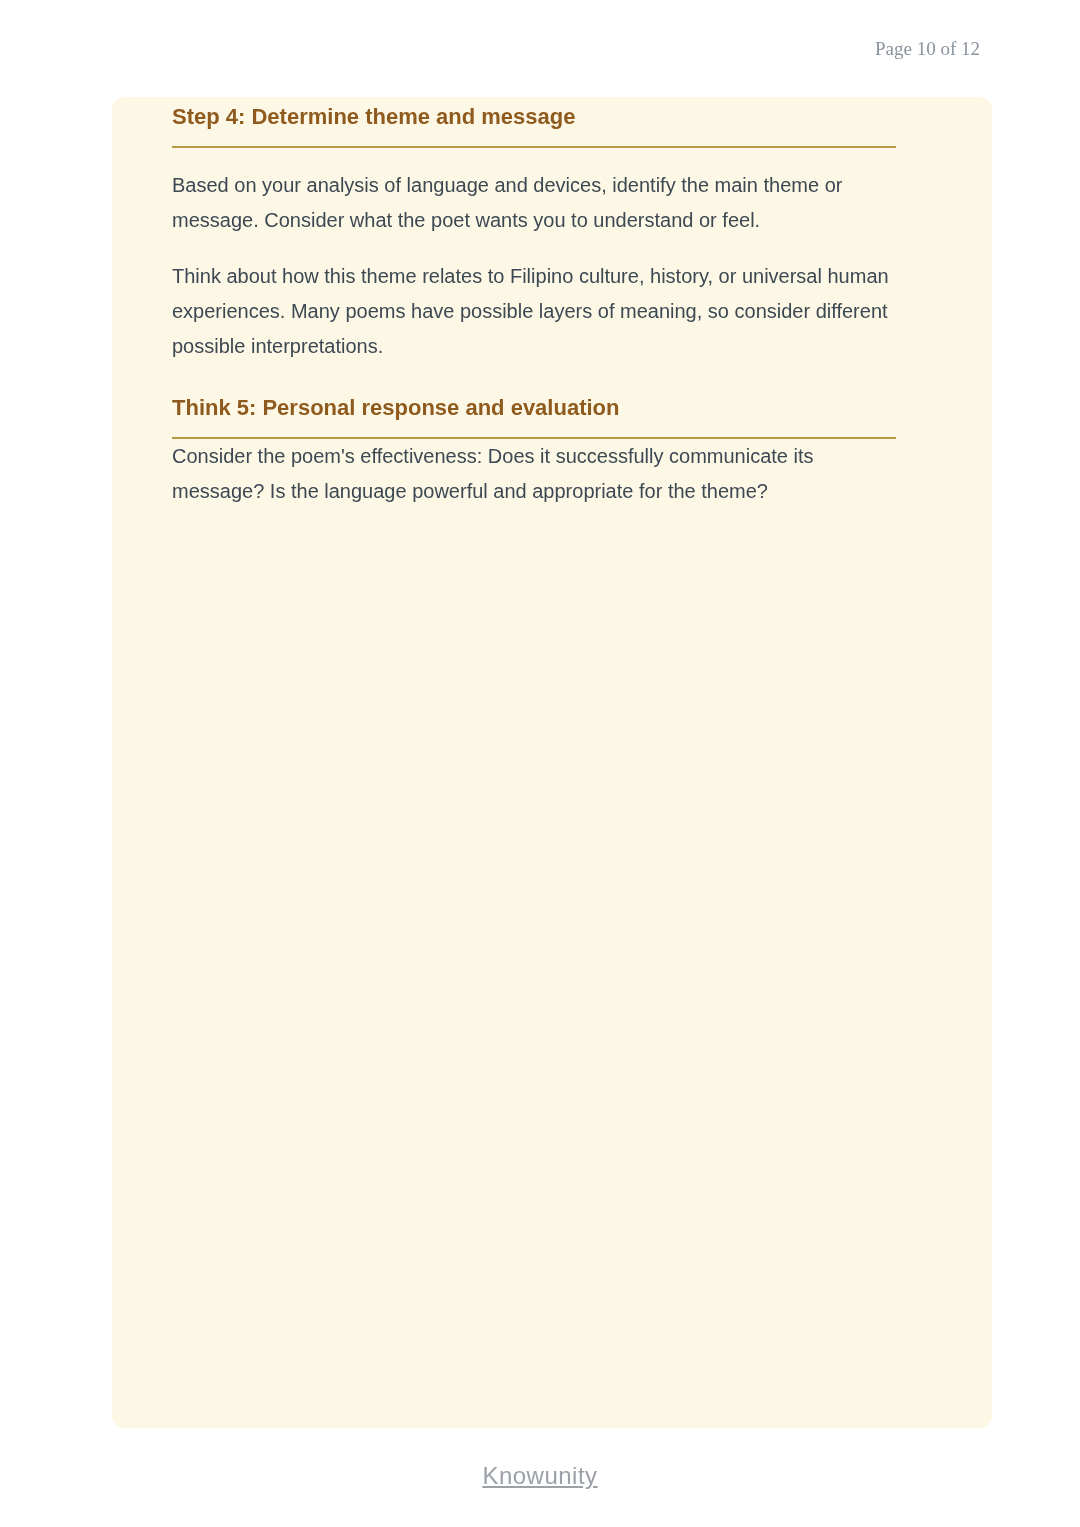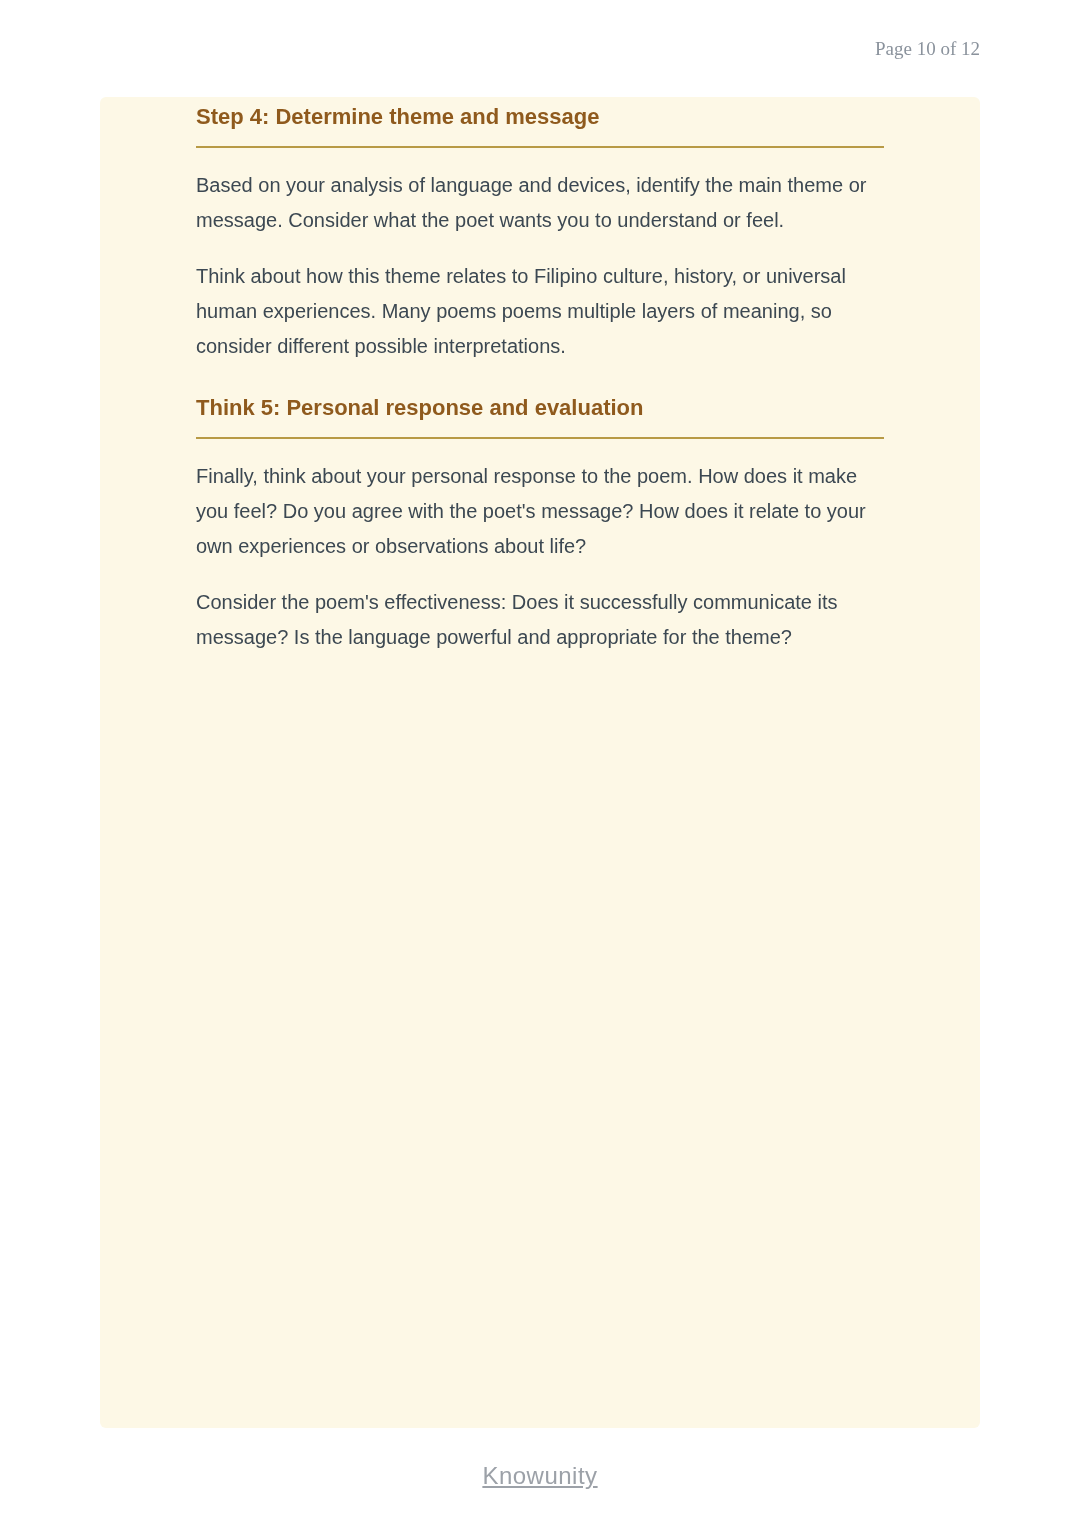--- a/index.html
+++ b/index.html
@@ -14,27 +14,27 @@
     position: absolute;
     top: 38px;
     right: 100px;
     font-family: "Liberation Serif", serif;
     font-size: 19px;
     color: #8A929C;
     margin-left: 8px;
   }
   .content-card {
     position: absolute;
-    left: 100px;
+    left: 112px;
     top: 97px;
     width: 880px;
     height: 1331px;
     background: #FDF8E6;
-    border-radius: 6px;
-    padding: 6px 96px 0 96px;
+    border-radius: 12px;
+    padding: 6px 96px 0 60px;
   }
   .section-heading {
     font-size: 22px;
     font-weight: bold;
     color: #8F5A1D;
     line-height: 27px;
     padding-bottom: 16px;
     border-bottom: 2px solid #B89A45;
   }
   .section-heading.second {
@@ -64,24 +64,23 @@
 </head>
 <body>
 
 <div class="page-indicator">Page 10 of 12</div>
 
 <div class="content-card">
 
   <div class="section">
     <h2 class="section-heading">Step 4: Determine theme and message</h2>
     <p class="body-paragraph first-after-heading">Based on your analysis of language and devices, identify the main theme or message. Consider what the poet wants you to understand or feel.</p>
-    <p class="body-paragraph">Think about how this theme relates to Filipino culture, history, or universal human experiences. Many poems poems multiple layers of meaning, so consider different possible interpretations.</p>
+    <p class="body-paragraph">Think about how this theme relates to Filipino culture, history, or universal human experiences. Many poems have possible layers of meaning, so consider different possible interpretations.</p>
   </div>
 
   <div class="section">
     <h2 class="section-heading second">Think 5: Personal response and evaluation</h2>
-    <p class="body-paragraph first-after-heading">Finally, think about your personal response to the poem. How does it make you feel? Do you agree with the poet's message? How does it relate to your own experiences or observations about life?</p>
     <p class="body-paragraph">Consider the poem's effectiveness: Does it successfully communicate its message? Is the language powerful and appropriate for the theme?</p>
   </div>
 
 </div>
 
 <div class="footer-brand">Knowunity</div>
 
 </body></html>

